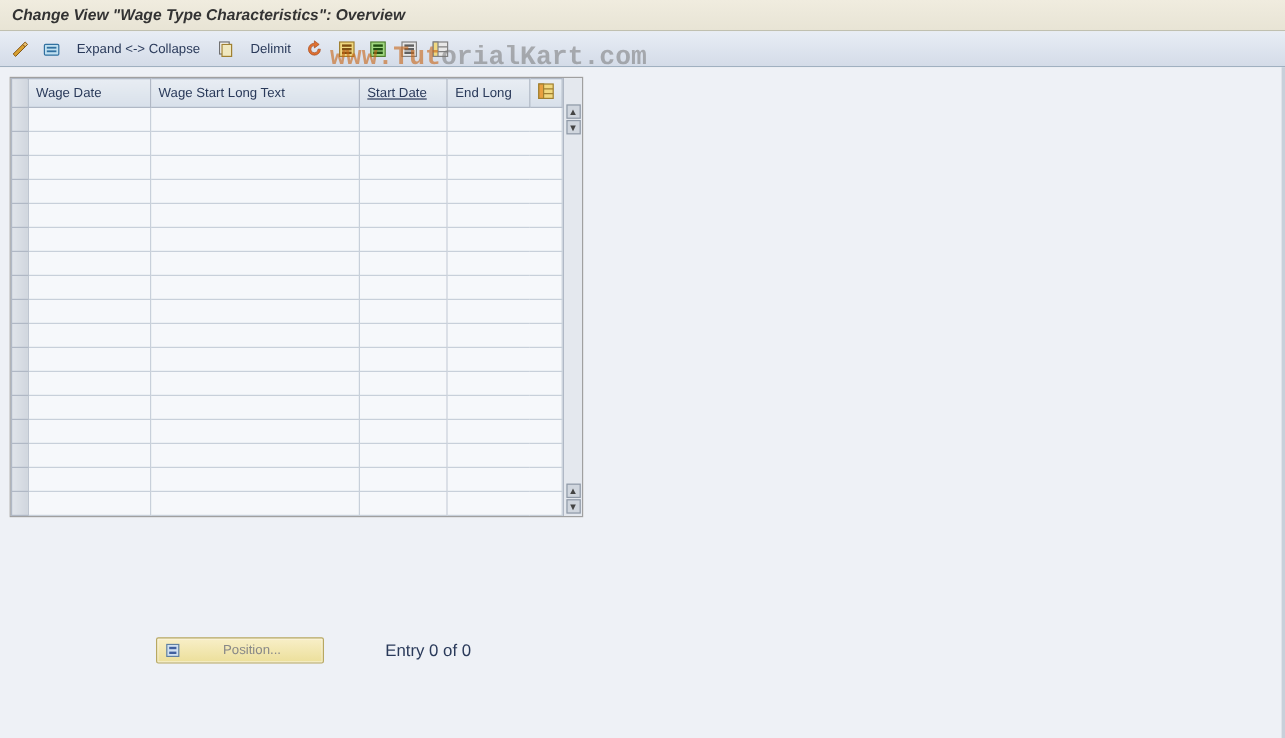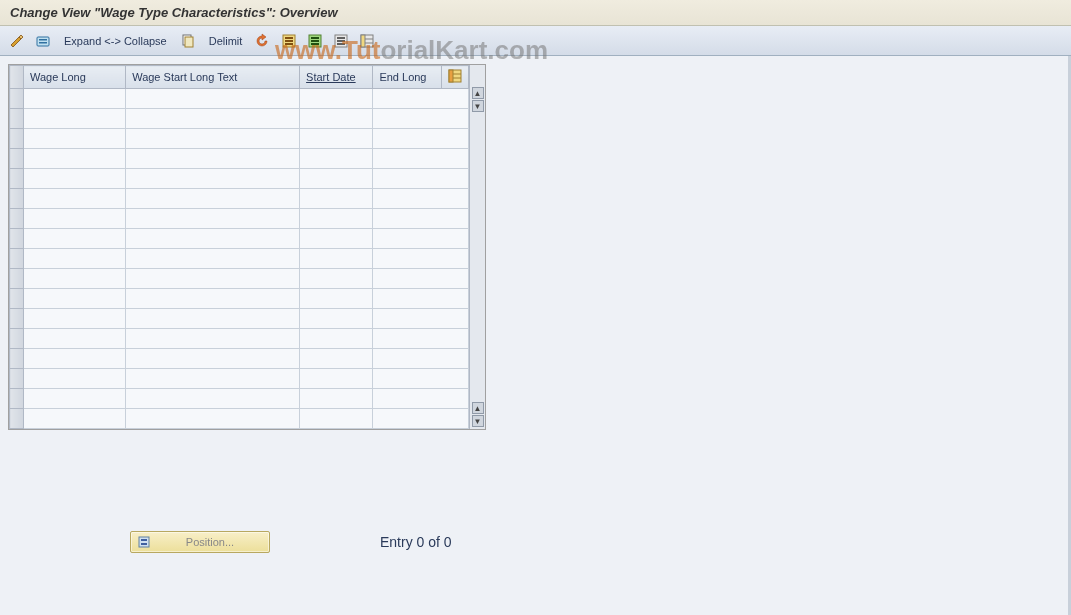--- a/index.html
+++ b/index.html
@@ -119,21 +119,21 @@
       color: #444;
     }
     .scroll-top-group { display:flex; flex-direction:column; gap:1px; }
     .scroll-bot-group { display:flex; flex-direction:column; gap:1px; }
     .footer-row {
       position: absolute;
       left: 130px;
       top: 475px;
       display: flex;
       align-items: center;
-      gap: 110px;
+      gap: 51px;
     }
     .position-btn {
       display: flex;
       align-items: center;
       background: linear-gradient(to bottom, #f8efc8 0%, #ecdf9a 100%);
       border: 1px solid #b8a860;
       border-radius: 2px;
       padding: 2px 6px;
       width: 140px;
       height: 22px;
@@ -152,23 +152,23 @@
       color: #888;
     }
     .entry-text {
       color: #2a3a5a;
       font-size: 14px;
     }
     .watermark {
       position: absolute;
       top: 35px;
       left: 275px;
-      font-size: 26px;
+      font-size: 22px;
       font-weight: bold;
-      font-family: Liberation Sans, sans-serif;
+      font-family: Liberation Mono, monospace;
       pointer-events: none;
       white-space: nowrap;
     }
     .watermark .wm-a { color: rgba(200,100,20,0.6); }
     .watermark .wm-b { color: rgba(120,120,120,0.55); }
     .corner-border {
       position: absolute;
       right: 0; top: 56px; bottom: 0;
       width: 3px;
       background: #c8d0da;
@@ -241,21 +241,21 @@
       </svg>
   </span>
 </div>
 
 <div class="content-area">
   <div class="table-container">
     <table class="table-main">
       <thead>
         <tr>
           <th class="row-selector"></th>
-          <th class="col-wagetype">Wage Long</th>
+          <th class="col-wagetype">Wage Date</th>
           <th class="col-longtext">Wage Start Long Text</th>
           <th class="col-start">Start Date</th>
           <th class="col-end">End Long</th>
           <th class="config-header">
             <svg width="14" height="14">
                 <rect x="1" y="1" width="12" height="12" fill="#f0d880" stroke="#a08030"></rect>
                 <rect x="1" y="1" width="4" height="12" fill="#e8a040" stroke="#a08030"></rect>
                 <line x1="5" y1="5" x2="13" y2="5" stroke="#a08030"></line>
                 <line x1="5" y1="9" x2="13" y2="9" stroke="#a08030"></line>
               </svg>

